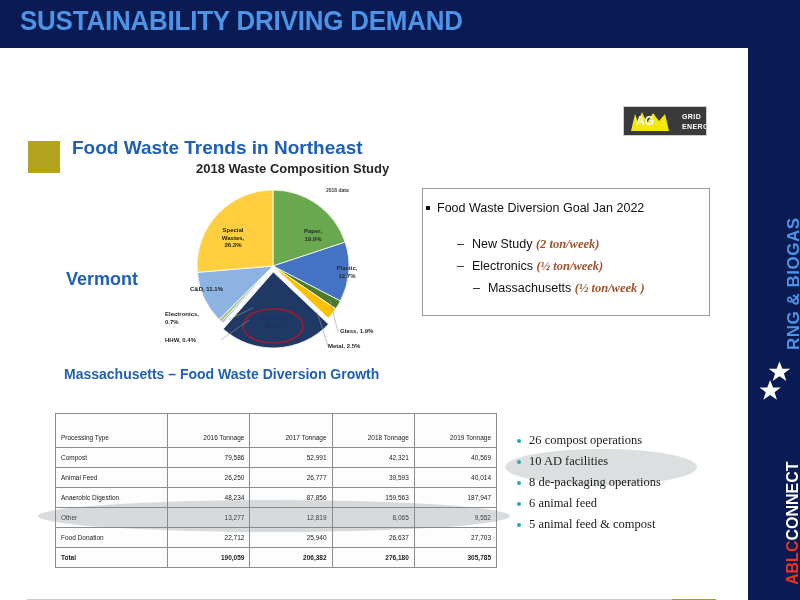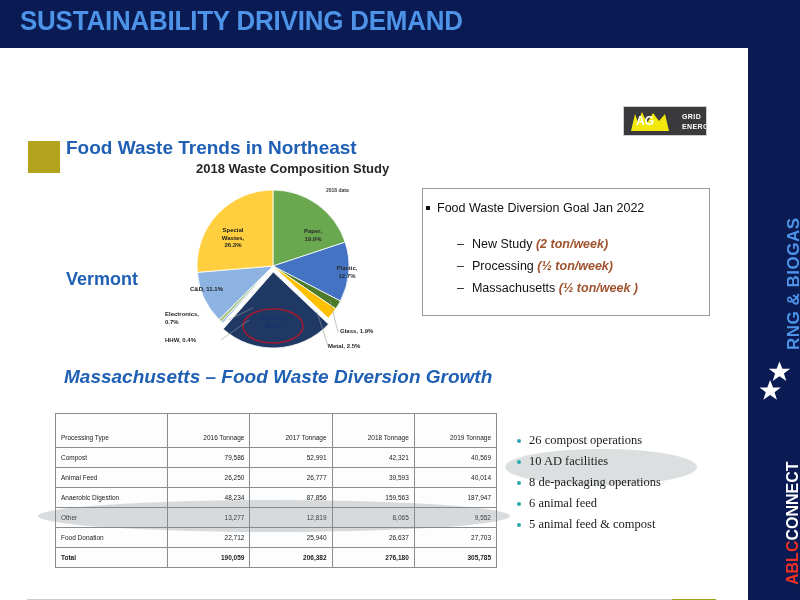--- a/index.html
+++ b/index.html
@@ -63,23 +63,23 @@
     width: 32px; height: 32px;
     background: #b3a41e;
   }
   
   .blue-heading {
     position: absolute;
     color: #1f5fb4;
     font-weight: bold;
     font-family: "Liberation Sans", sans-serif;
   }
-  #heading-food-waste { left: 66px; top: 89px; font-size: 19px; }
+  #heading-food-waste { left: 72px; top: 89px; font-size: 19px; }
   #label-vermont { left: 66px; top: 221px; font-size: 18px; }
-  #heading-mass { left: 64px; top: 318px; font-size: 19px; font-style: italic; }
+  #heading-mass { left: 64px; top: 318px; font-size: 14px; }
   #pie-subtitle {
     position: absolute; left: 196px; top: 113px;
     font-size: 13px; font-weight: bold; color: #262626;
   }
   
   #pie-wrap {
     position: absolute; left: 165px; top: 132px;
     width: 235px; height: 178px;
   }
   #pie-data-note {
@@ -120,25 +120,25 @@
     position: absolute; left: 3px; top: 17px;
     width: 4px; height: 4px; background: #111111;
   }
   .goal-sub {
     position: absolute; left: 34px;
     font-size: 12.5px; color: #111111;
     white-space: nowrap;
   }
   .goal-sub .dash { margin-right: 8px; }
   .goal-sub em {
-    color: #a0522d; font-weight: bold; font-style: italic;
+    color: #a0522d; font-weight: bold; font-style: italic; font-family: Liberation Serif, serif;
   }
   #goal-sub-0 { top: 48px; }
   #goal-sub-1 { top: 70px; }
-  #goal-sub-2 { top: 92px; }
+  #goal-sub-2 { top: 92px; margin-left: 16px; }
   
   #data-table {
     position: absolute; left: 55px; top: 365px;
     width: 442px;
     border-collapse: collapse;
     font-size: 6.5px;
     color: #1a1a1a;
     background: #fdfdfd;
     table-layout: fixed;
   }
@@ -297,21 +297,21 @@
       <div class="pie-lbl" id="lbl-metal">Metal, 2.5%</div>
     </div>
 
     <div id="goal-box">
       <div id="goal-title-bullet"></div>
       <div id="goal-title">Food Waste Diversion Goal Jan 2022</div>
       <div class="goal-sub" id="goal-sub-0">
         <span class="dash">–</span><span>New Study</span> <em>(2 ton/week)</em>
       </div>
       <div class="goal-sub" id="goal-sub-1">
-        <span class="dash">–</span><span>Processing</span> <em>(½ ton/week)</em>
+        <span class="dash">–</span><span>Electronics</span> <em>(½ ton/week)</em>
       </div>
       <div class="goal-sub" id="goal-sub-2">
         <span class="dash">–</span><span>Massachusetts</span> <em>(½ ton/week )</em>
       </div>
     </div>
 
     <div class="blue-heading" id="heading-mass">Massachusetts – Food Waste Diversion Growth</div>
 
     <table id="data-table">
       <colgroup>

